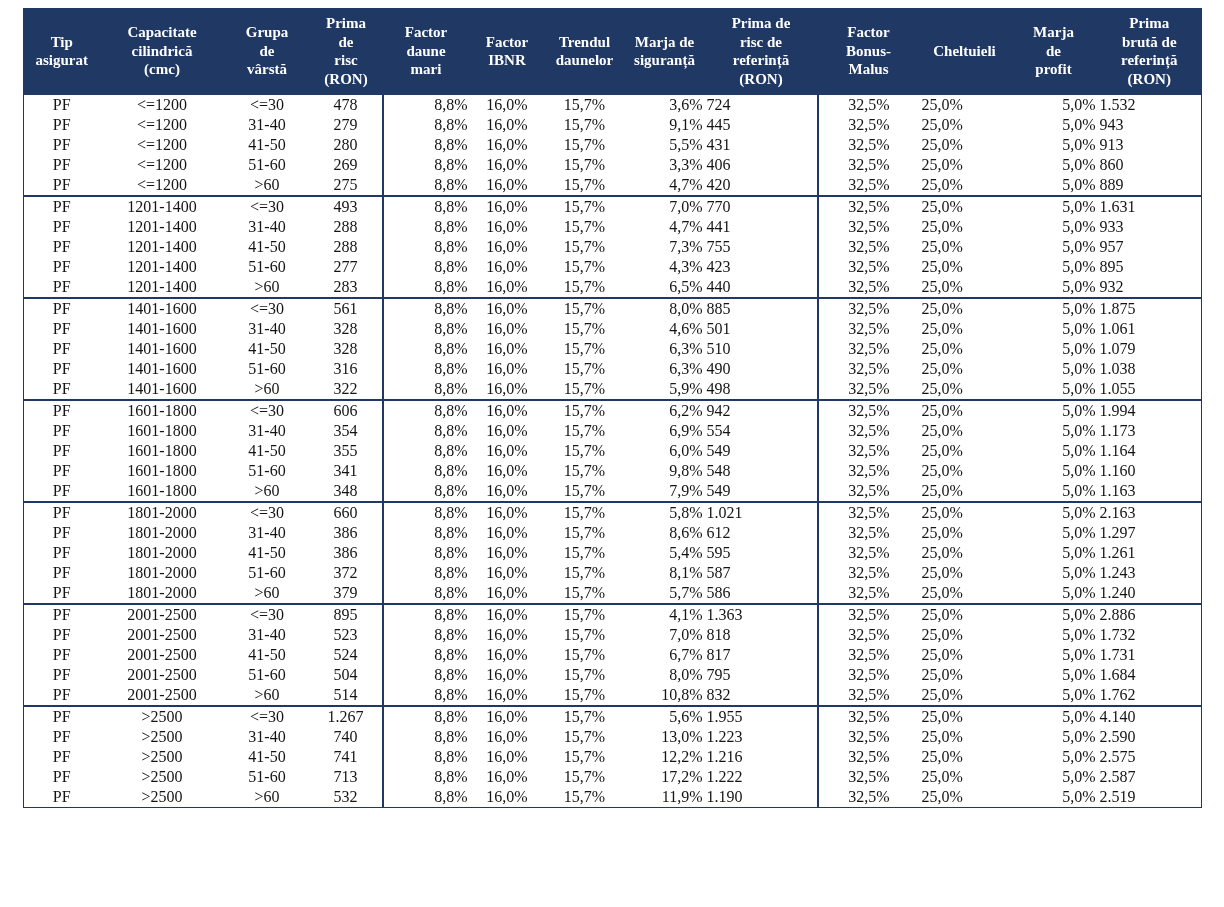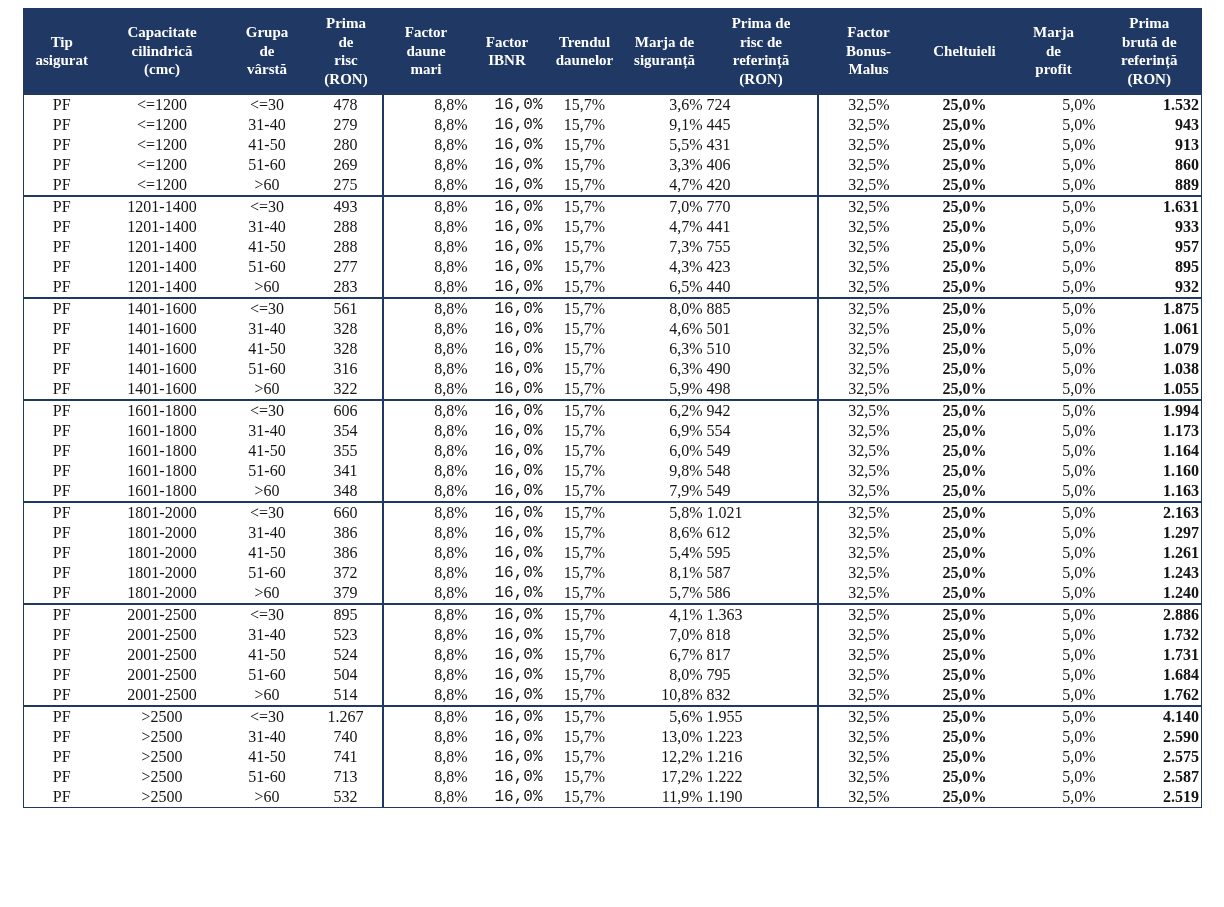--- a/index.html
+++ b/index.html
@@ -41,28 +41,28 @@
     height: 20px;
     line-height: 20px;
     padding: 0 2px;
     white-space: nowrap;
     overflow: hidden;
     vertical-align: middle;
   }
   td.c0, td.c1, td.c2 { text-align: center; }
   td.c3  { text-align: center; padding-right: 16px; }
   td.c4  { text-align: right; padding-right: 22px; }
-  td.c5  { text-align: right; padding-right: 20px; font-family: Liberation Mono, monospace; }
+  td.c5  { text-align: center; padding-right: 20px; }
   td.c6  { text-align: center; padding-right: 18px; }
   td.c7  { text-align: right; padding-right: 18px; }
   td.c8  { text-align: left; padding-right: 16px; }
   td.c9  { text-align: center; padding-right: 28px; }
-  td.c10 { text-align: center; padding-right: 24px; font-weight: bold; }
+  td.c10 { text-align: left; padding-right: 24px; }
   td.c11 { text-align: right; padding-right: 26px; }
-  td.c12 { text-align: right; padding-right: 10px; font-weight: bold; }
+  td.c12 { text-align: left; padding-right: 10px; }
   td.c4, td.c9 { border-left: 2px solid #1F3864; }
   tr.group-start td { border-top: 2px solid #1F3864; }
 </style>
 </head>
 <body>
 
 <div class="table-wrap">
   <table class="ref-table">
     <colgroup>
       <col style="width:76px">

